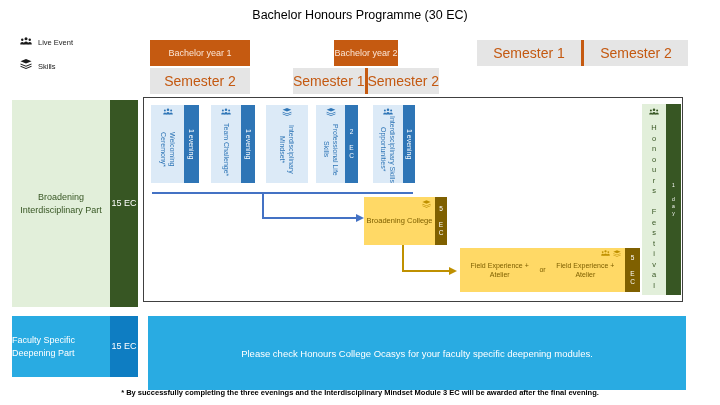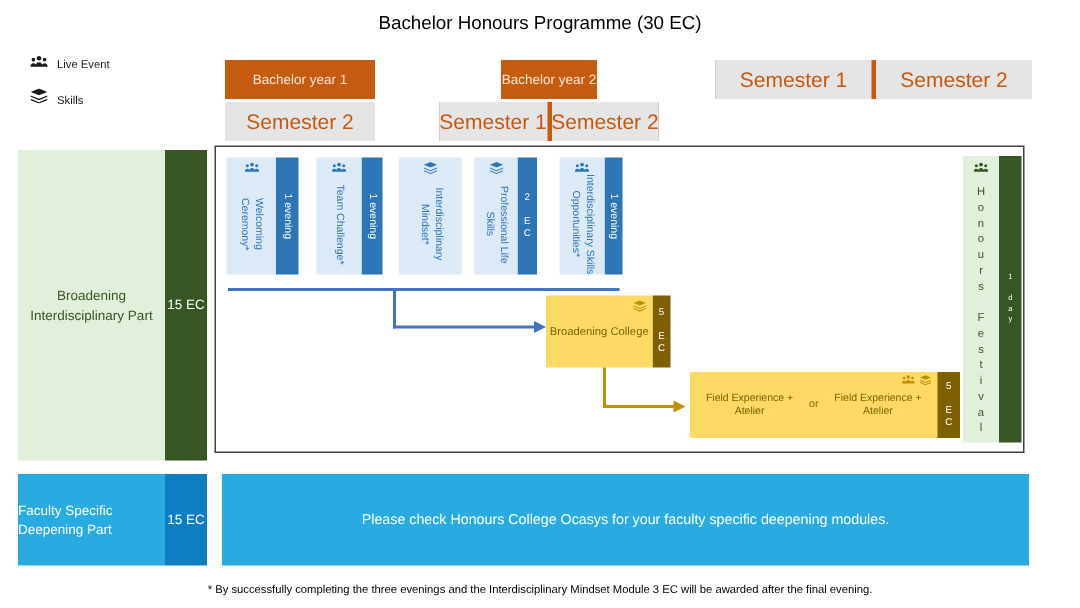--- a/index.html
+++ b/index.html
@@ -91,26 +91,26 @@
   .hbox-dark{width:15px;background:#375623;color:#fff;display:flex;align-items:center;
              justify-content:center;}
   .hbadge{writing-mode:vertical-rl;text-orientation:upright;font-size:5px;letter-spacing:1px;}
 
   .fac{position:absolute;left:12px;top:316px;width:126px;height:61px;display:flex;}
   .fac-light{flex:1;background:#29ABE2;color:#fff;display:flex;align-items:center;
              font-size:9px;line-height:1.35;}
   .fac-strip{width:28px;background:#0E7DC2;color:#fff;display:flex;align-items:center;
              justify-content:center;text-align:center;font-size:9px;line-height:1.3;}
 
-  .msg{position:absolute;left:148px;top:316px;width:538px;height:61px;background:#29ABE2;
+  .msg{position:absolute;left:148px;top:316px;width:538px;height:74px;background:#29ABE2;
        color:#fff;display:flex;align-items:center;justify-content:center;text-align:center;
        font-size:9.5px;}
 
   .foot{position:absolute;left:0;right:0;top:388px;text-align:center;font-size:7.5px;
-        font-weight:400;color:#000;}
+        font-weight:700;color:#000;}
 </style>
 </head>
 <body>
 
 <div id="canvas">
 
   <div class="title">Bachelor Honours Programme (30 EC)</div>
 
   <div class="legend-item legend-live">
     <span>

